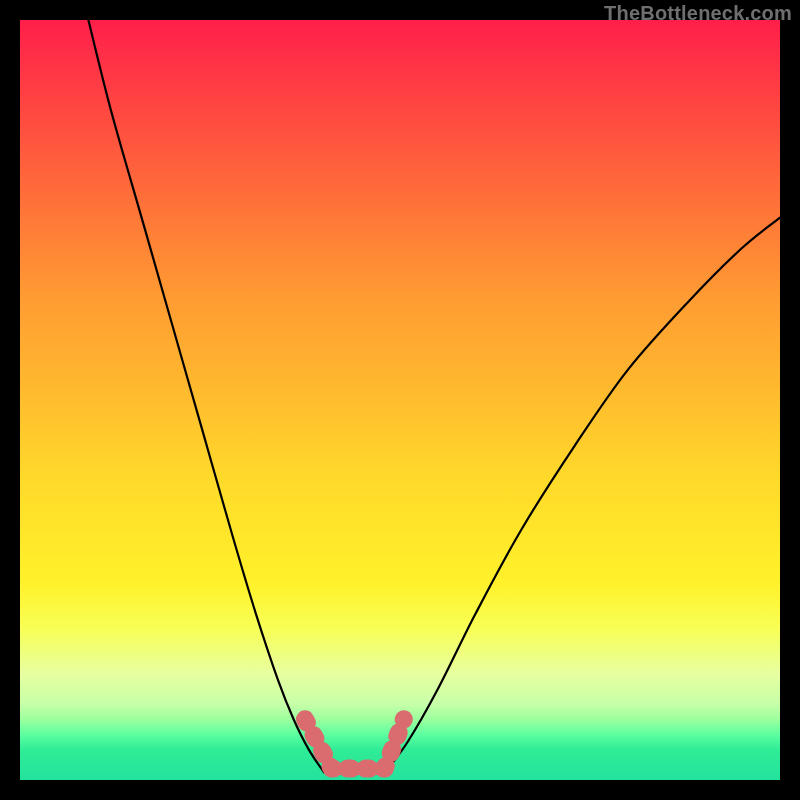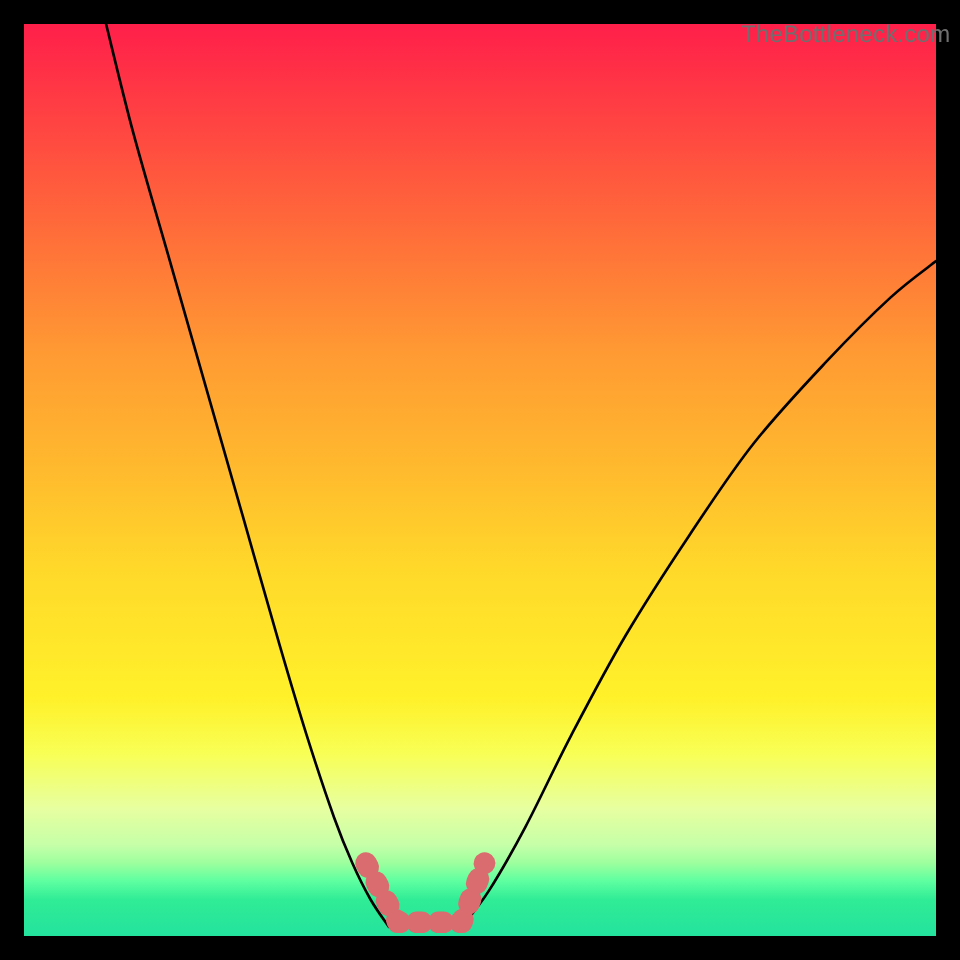--- a/index.html
+++ b/index.html
@@ -34,23 +34,22 @@
       #30ec96 96%,
       #23e29d 100%);
   }
   .watermark {
     position: absolute;
     top: 2px;
     right: 8px;
     color: #6f6f6f;
     font-size: 20px;
     letter-spacing: 0.2px;
-    font-weight: 400;
+    font-weight: 700;
     z-index: 30;
-    margin-top: 16px;
   }
   svg.plot {
     position: absolute;
     left: 0;
     top: 0;
     width: 760px;
     height: 760px;
     overflow: visible;
   }
   .curve {

